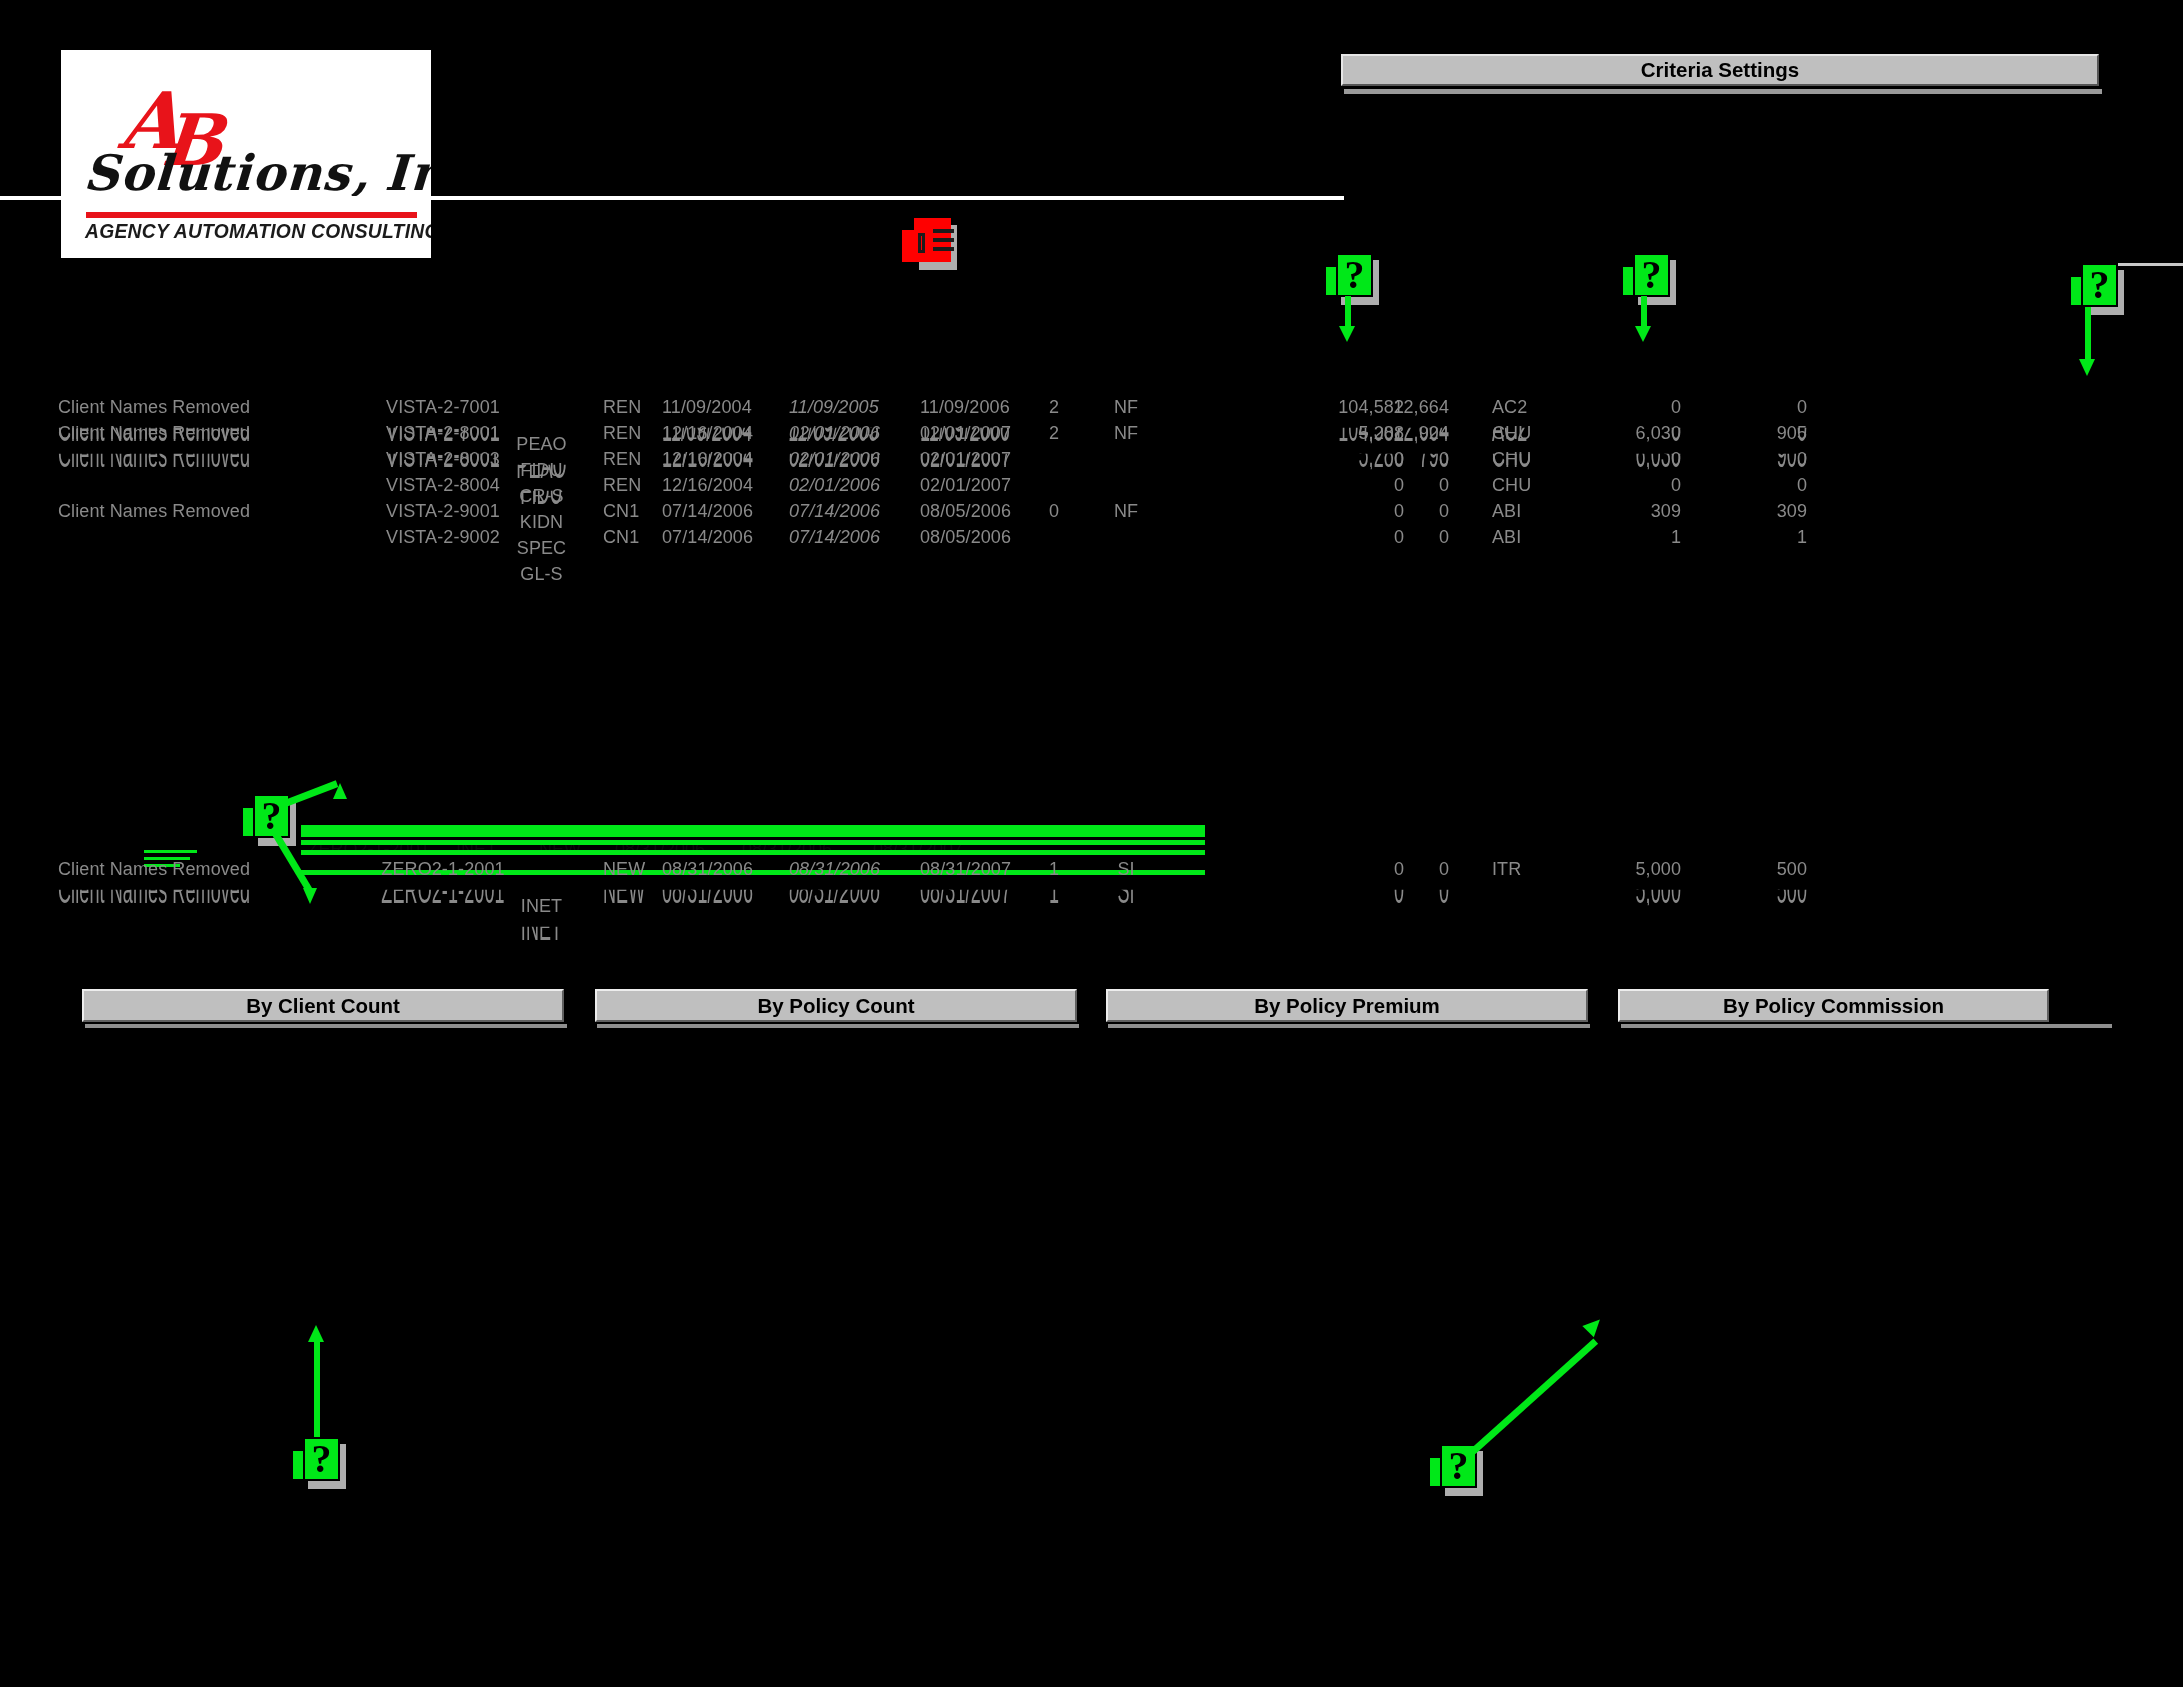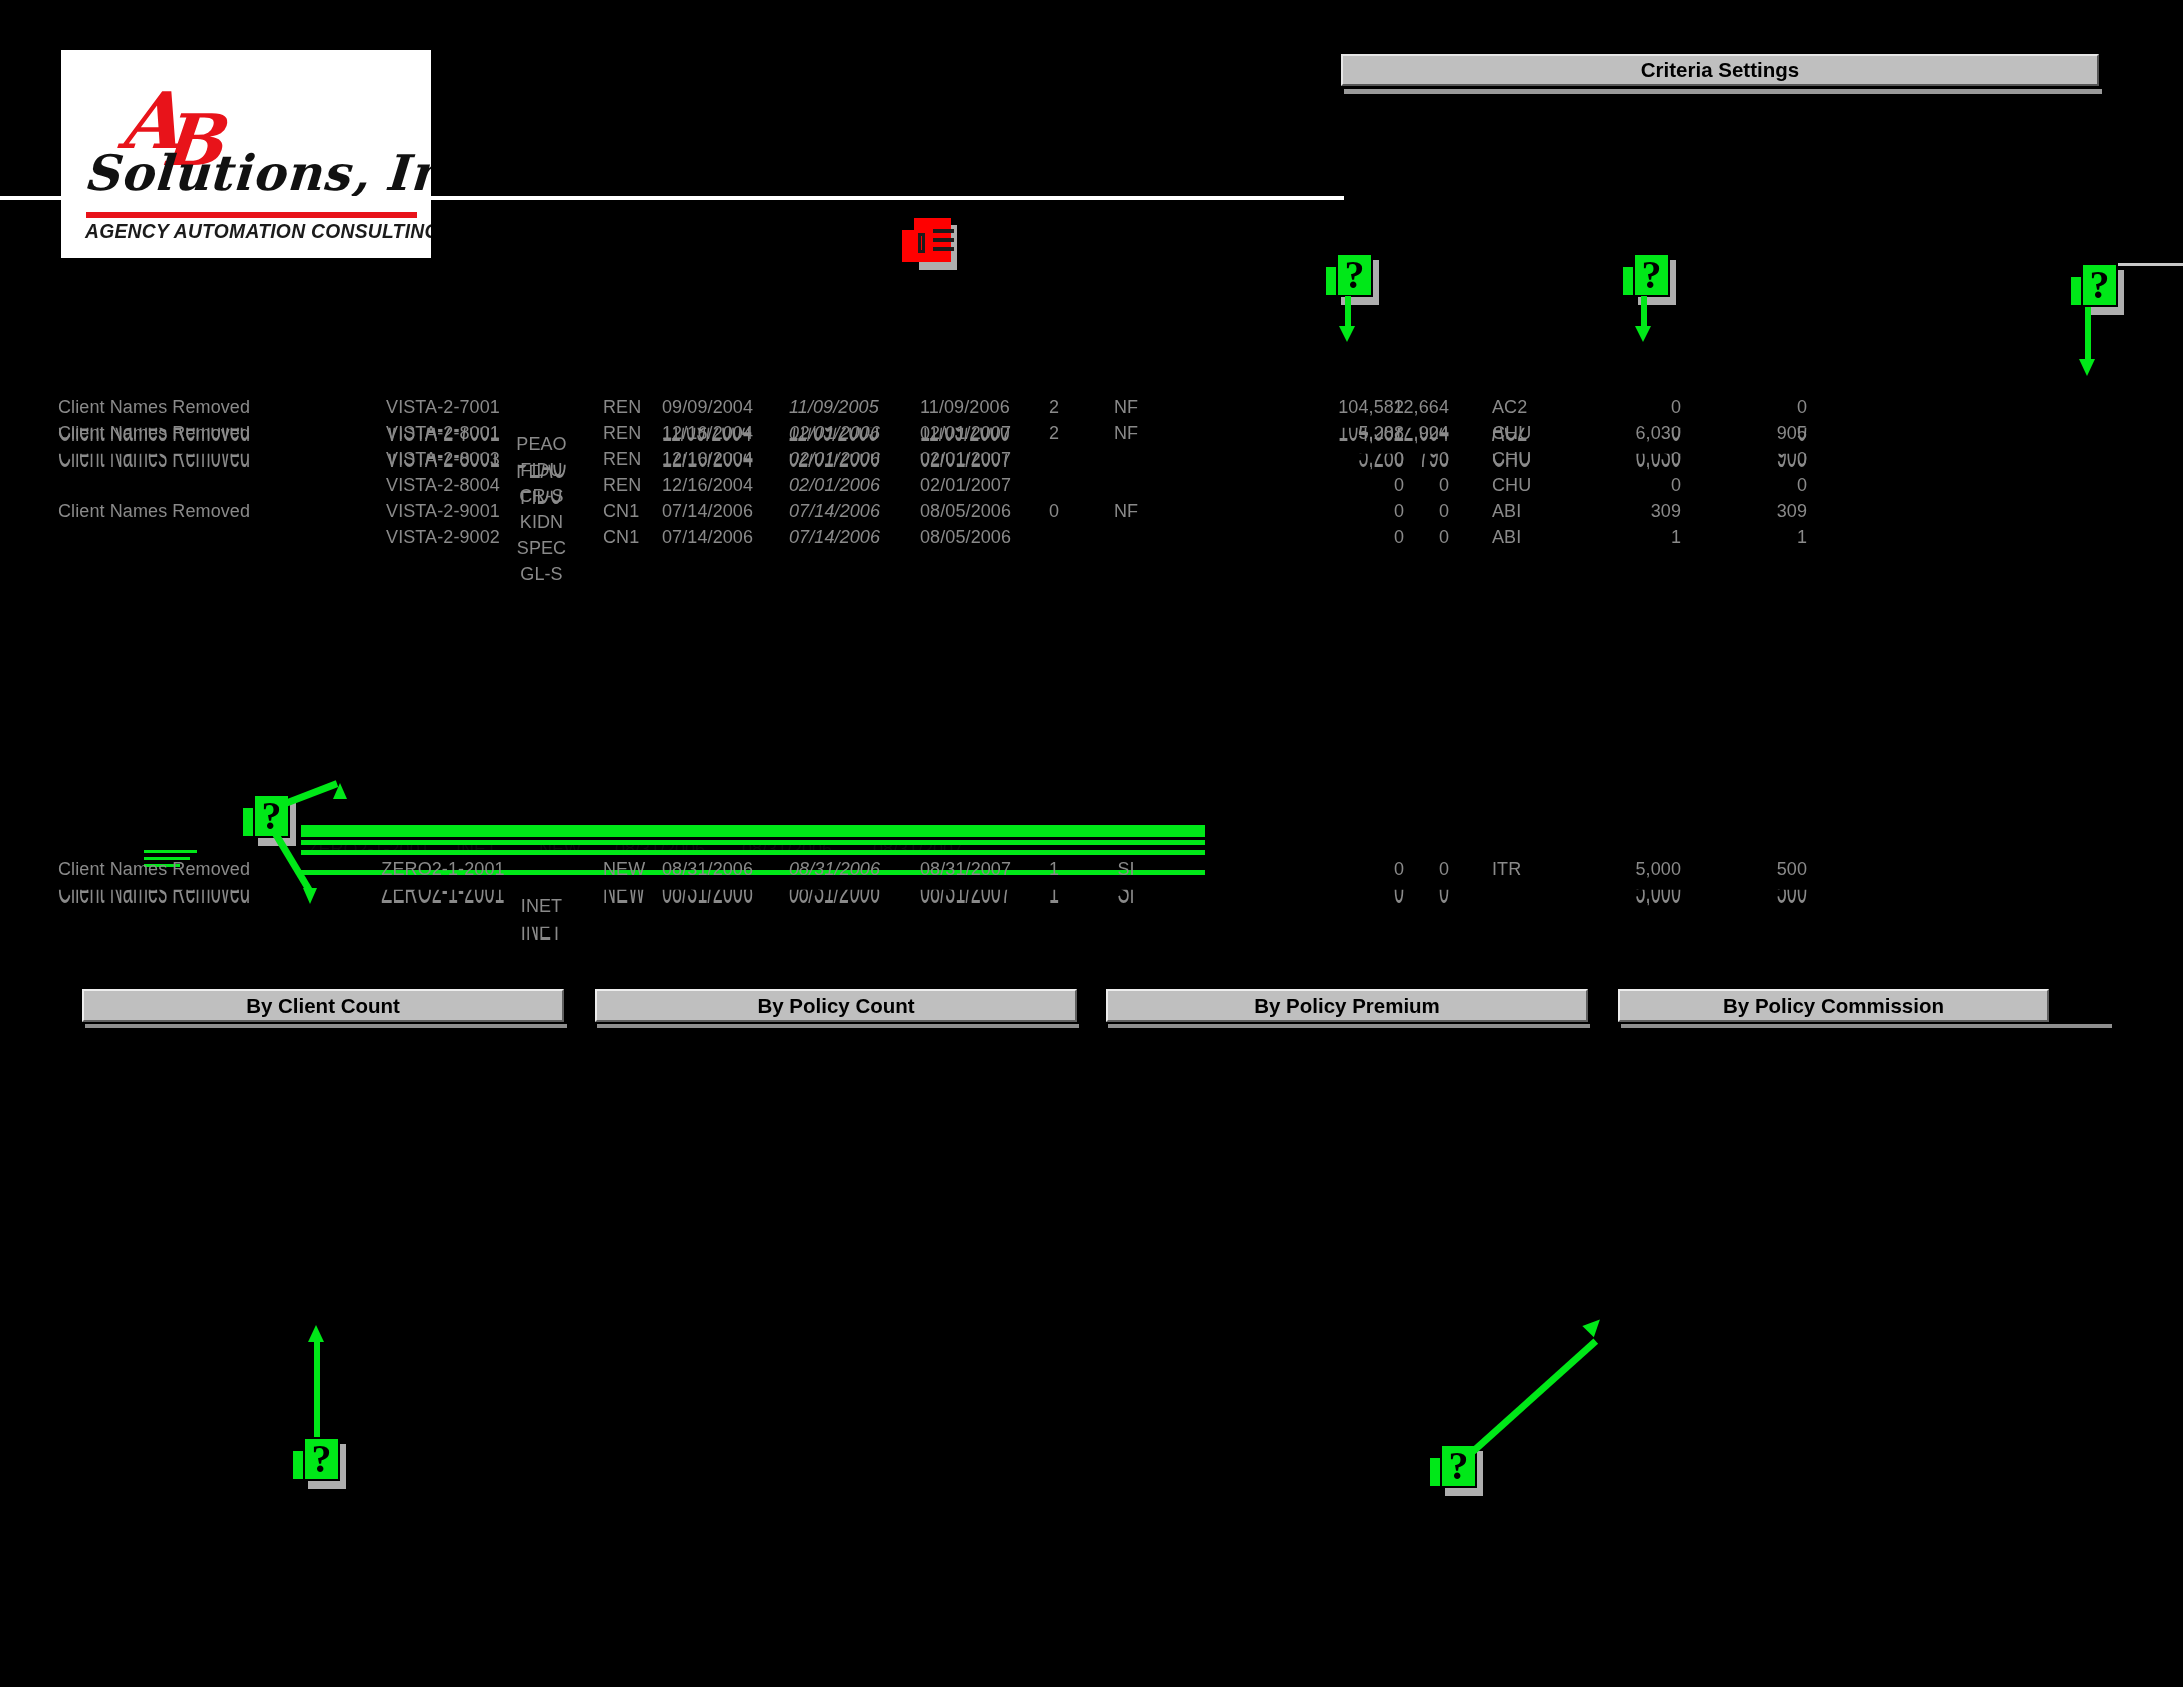--- a/index.html
+++ b/index.html
@@ -205,21 +205,21 @@
 <div class="abs arrow" style="left:2085px;top:307px;width:6px;height:57px;"></div>
 <div class="abs arrowhead" style="left:2079px;top:359px;border-left:8.6px solid transparent;border-right:8.6px solid transparent;border-top:17px solid #00e818;"></div>
 
 <div class="abs" id="grid">
 
   <div class="row">
     <span class="cell c-name smear" data-smear="Client Names Removed">Client Names Removed</span>
     <span class="cell c-pol  smear" data-smear="VISTA-2-7001">VISTA-2-7001</span>
     <span class="cell c-type smear" data-smear="PEAO">PEAO</span>
     <span class="cell c-tr">REN</span>
-    <span class="cell c-d1   smear" data-smear="11/09/2004">09/09/2004</span>
+    <span class="cell c-d1   smear" data-smear="11/09/2004">11/09/2004</span>
     <span class="cell c-d2   smear" data-smear="11/09/2005">11/09/2005</span>
     <span class="cell c-d3   smear" data-smear="11/09/2006">11/09/2006</span>
     <span class="cell c-cnt">2</span>
     <span class="cell c-st">NF</span>
     <span class="cell c-prem smear" data-smear="104,582">104,582</span>
     <span class="cell c-comm smear" data-smear="12,664">12,664</span>
     <span class="cell c-code smear" data-smear="AC2">AC2</span>
     <span class="cell c-v1   smear" data-smear="0">0</span>
     <span class="cell c-v2   smear" data-smear="0">0</span>
   </div>

